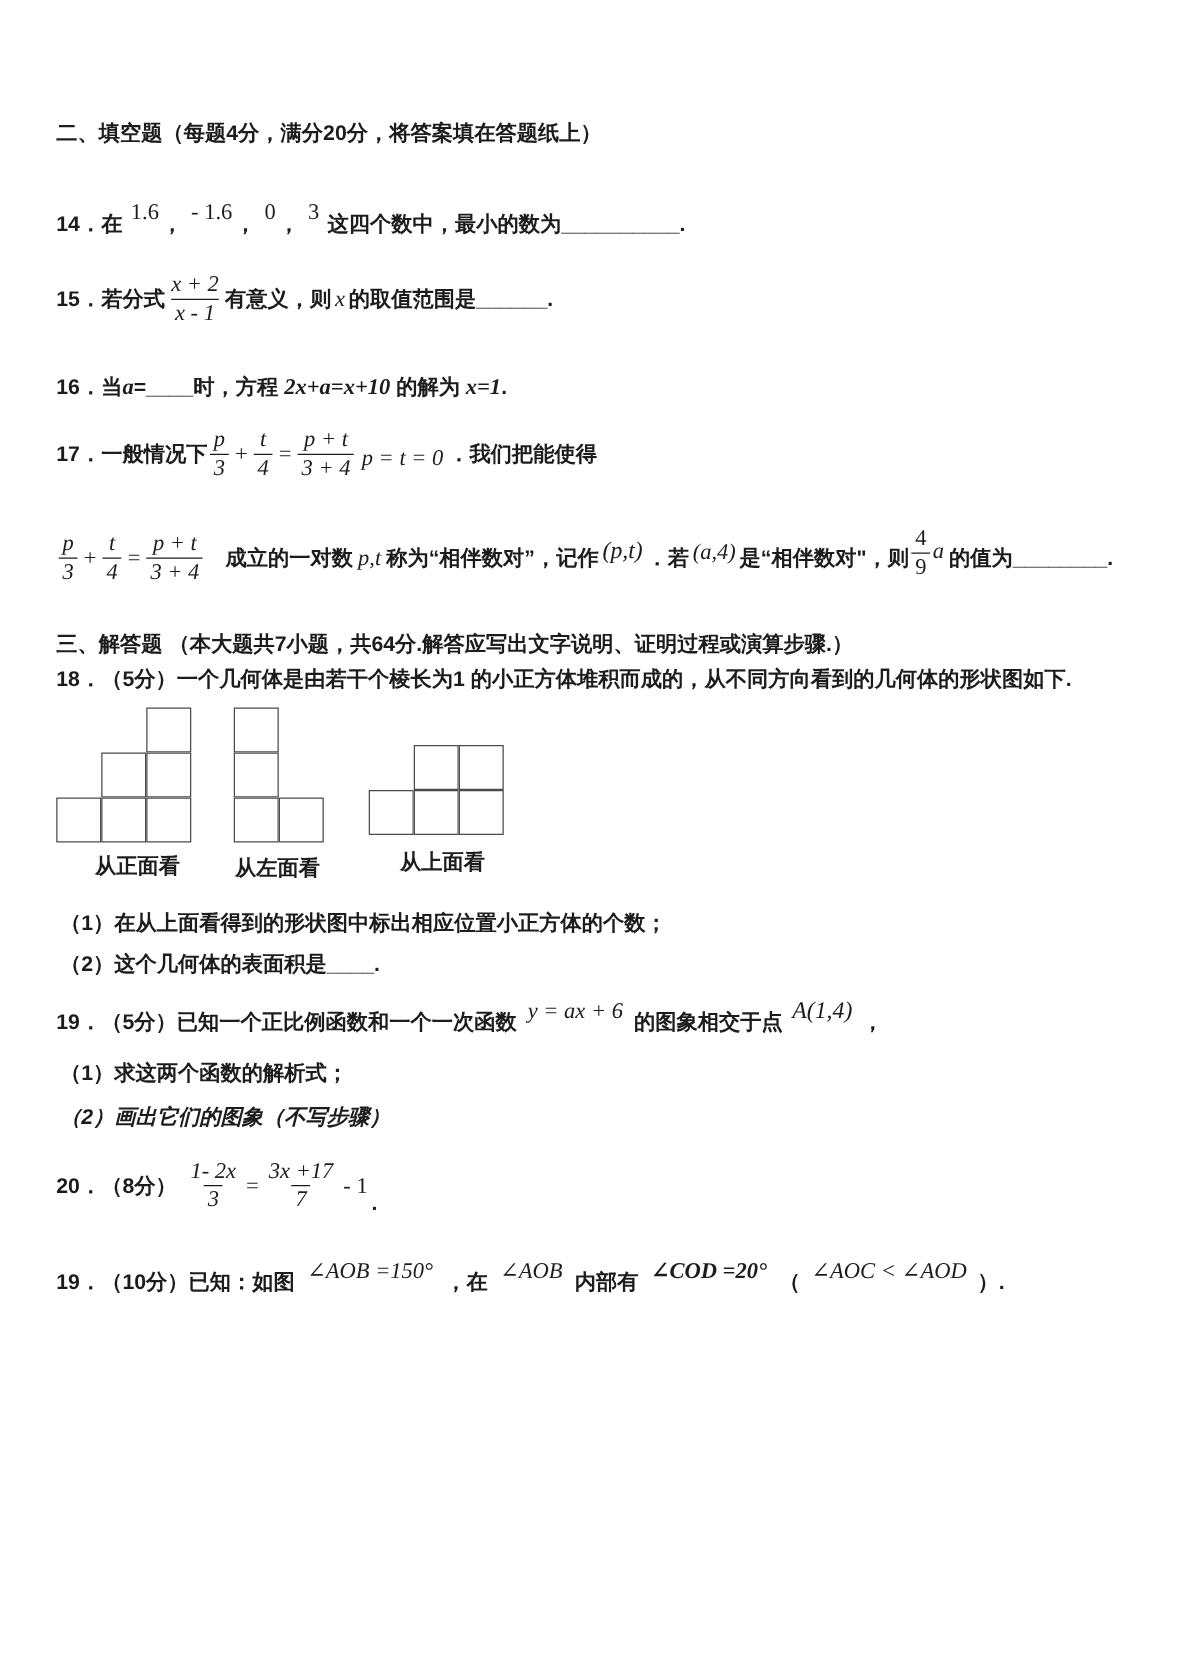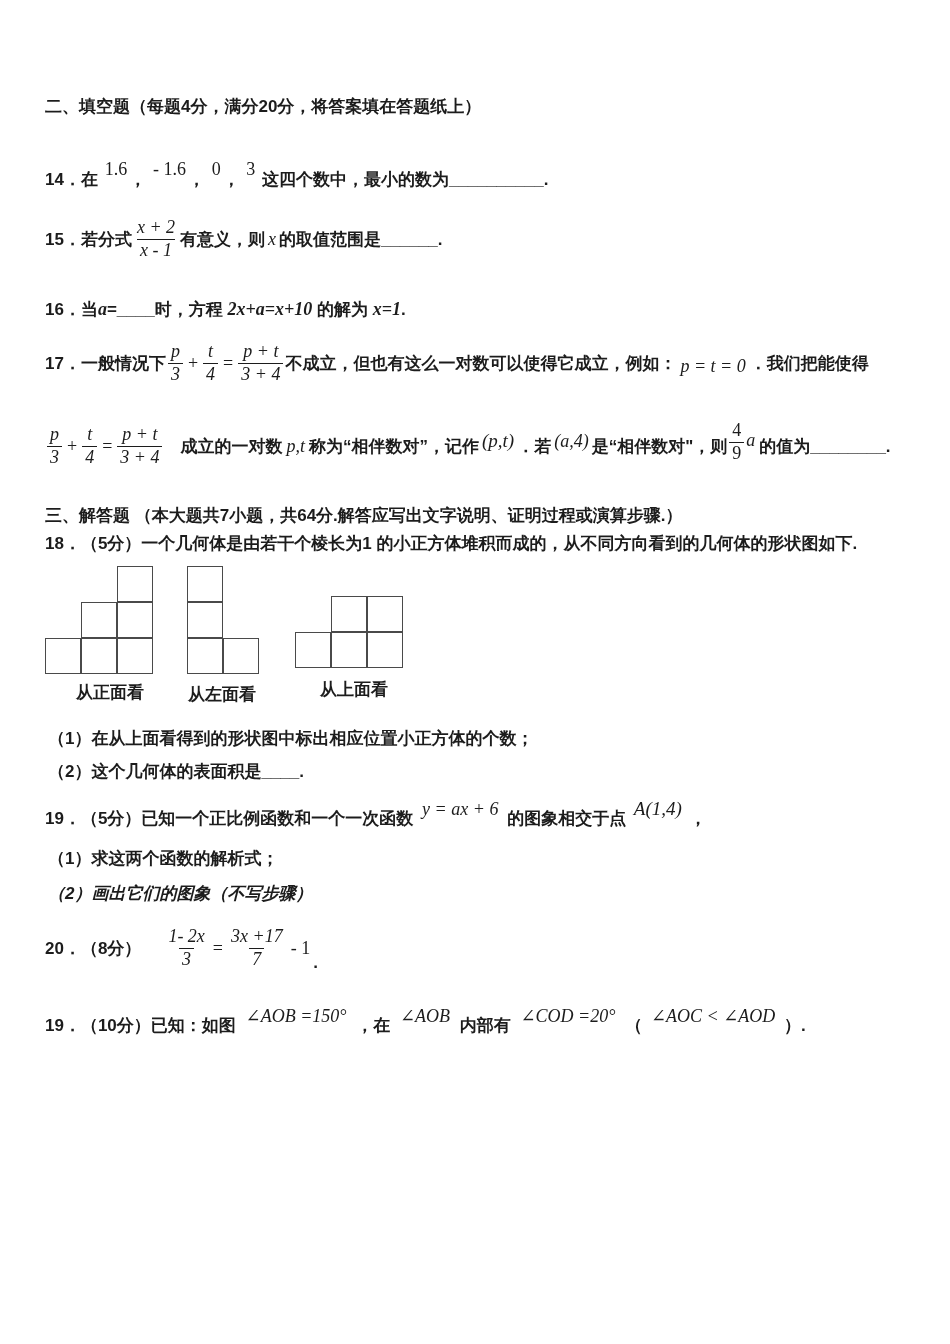--- a/index.html
+++ b/index.html
@@ -69,21 +69,20 @@
     <span class="op">+</span>
     <span class="frac">
       <span class="num">t</span>
       <span class="den">4</span>
     </span>
     <span class="op">=</span>
     <span class="frac">
       <span class="num">p + t</span>
       <span class="den">3 + 4</span>
     </span>
-    <span>不成立，但也有这么一对数可以使得它成立，例如：</span>
     <span class="m" style="margin:0 4px;position:relative;top:3px;">p = t = 0</span>
     <span>．我们把能使得</span>
   </div>
 
   <div class="fline" style="left:45px;top:421px;height:50px;">
     <span class="frac">
       <span class="num">p</span>
       <span class="den">3</span>
     </span>
     <span class="op">+</span>
@@ -150,38 +149,38 @@
     <span class="m up" style="margin:0 4px;">y = ax + 6</span>
     <span>的图象相交于点</span>
     <span class="m up" style="margin:0 3px;font-size:19px;">A(1,4)</span>
     <span>，</span>
   </div>
   <div class="line" style="left:48px;top:848px;">（1）求这两个函数的解析式；</div>
   <div class="line" style="left:48px;top:883px;font-style:italic;">（2）画出它们的图象（不写步骤）</div>
 
   <div class="fline" style="left:45px;top:923px;height:50px;">
     <span>20．（8分）</span>
-    <span class="frac" style="margin-left:24px;justify-content:flex-end;">
+    <span class="frac" style="margin-left:8px;justify-content:flex-end;">
       <span class="num">1- 2x</span>
       <span class="den">3</span>
     </span>
     <span class="op">=</span>
     <span class="frac">
       <span class="num">3x +17</span>
       <span class="den">7</span>
     </span>
     <span class="op">- 1</span>
     <span style="align-self:flex-end;">.</span>
   </div>
 
   <div class="line" style="left:45px;top:1014px;">
     <span>19．（10分）已知：如图</span>
     <span class="m up" style="margin:0 5px;">∠AOB =150°</span>
     <span>，在</span>
     <span class="m up" style="margin:0 5px;">∠AOB</span>
     <span>内部有</span>
-    <span class="m up" style="margin:0 5px;">∠COD =20°</span>
+    <span class="m up" style="margin:0 5px;font-weight:bold;">∠COD =20°</span>
     <span>（</span>
     <span class="m up" style="margin:0 4px;">∠AOC &lt; ∠AOD</span>
     <span>）.</span>
   </div>
 
 </div>
 
 </body></html>

